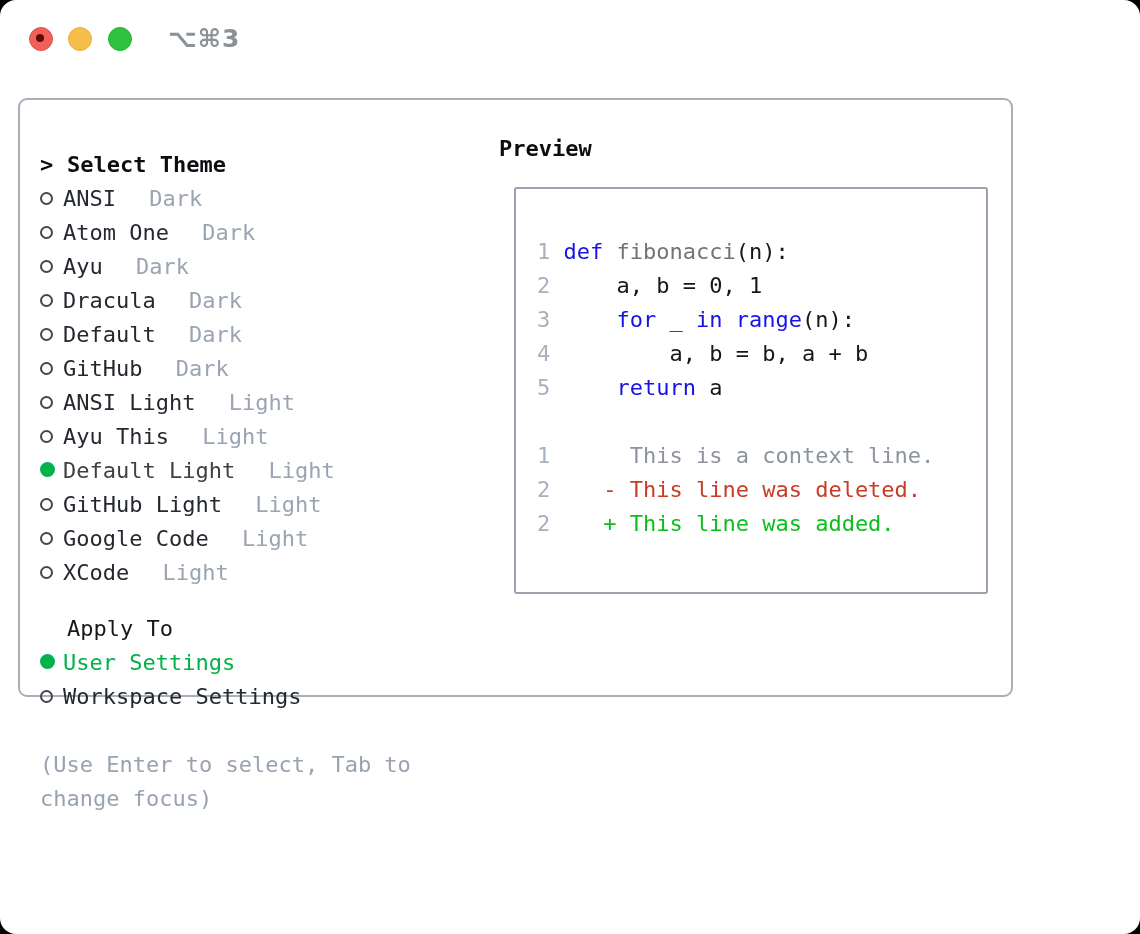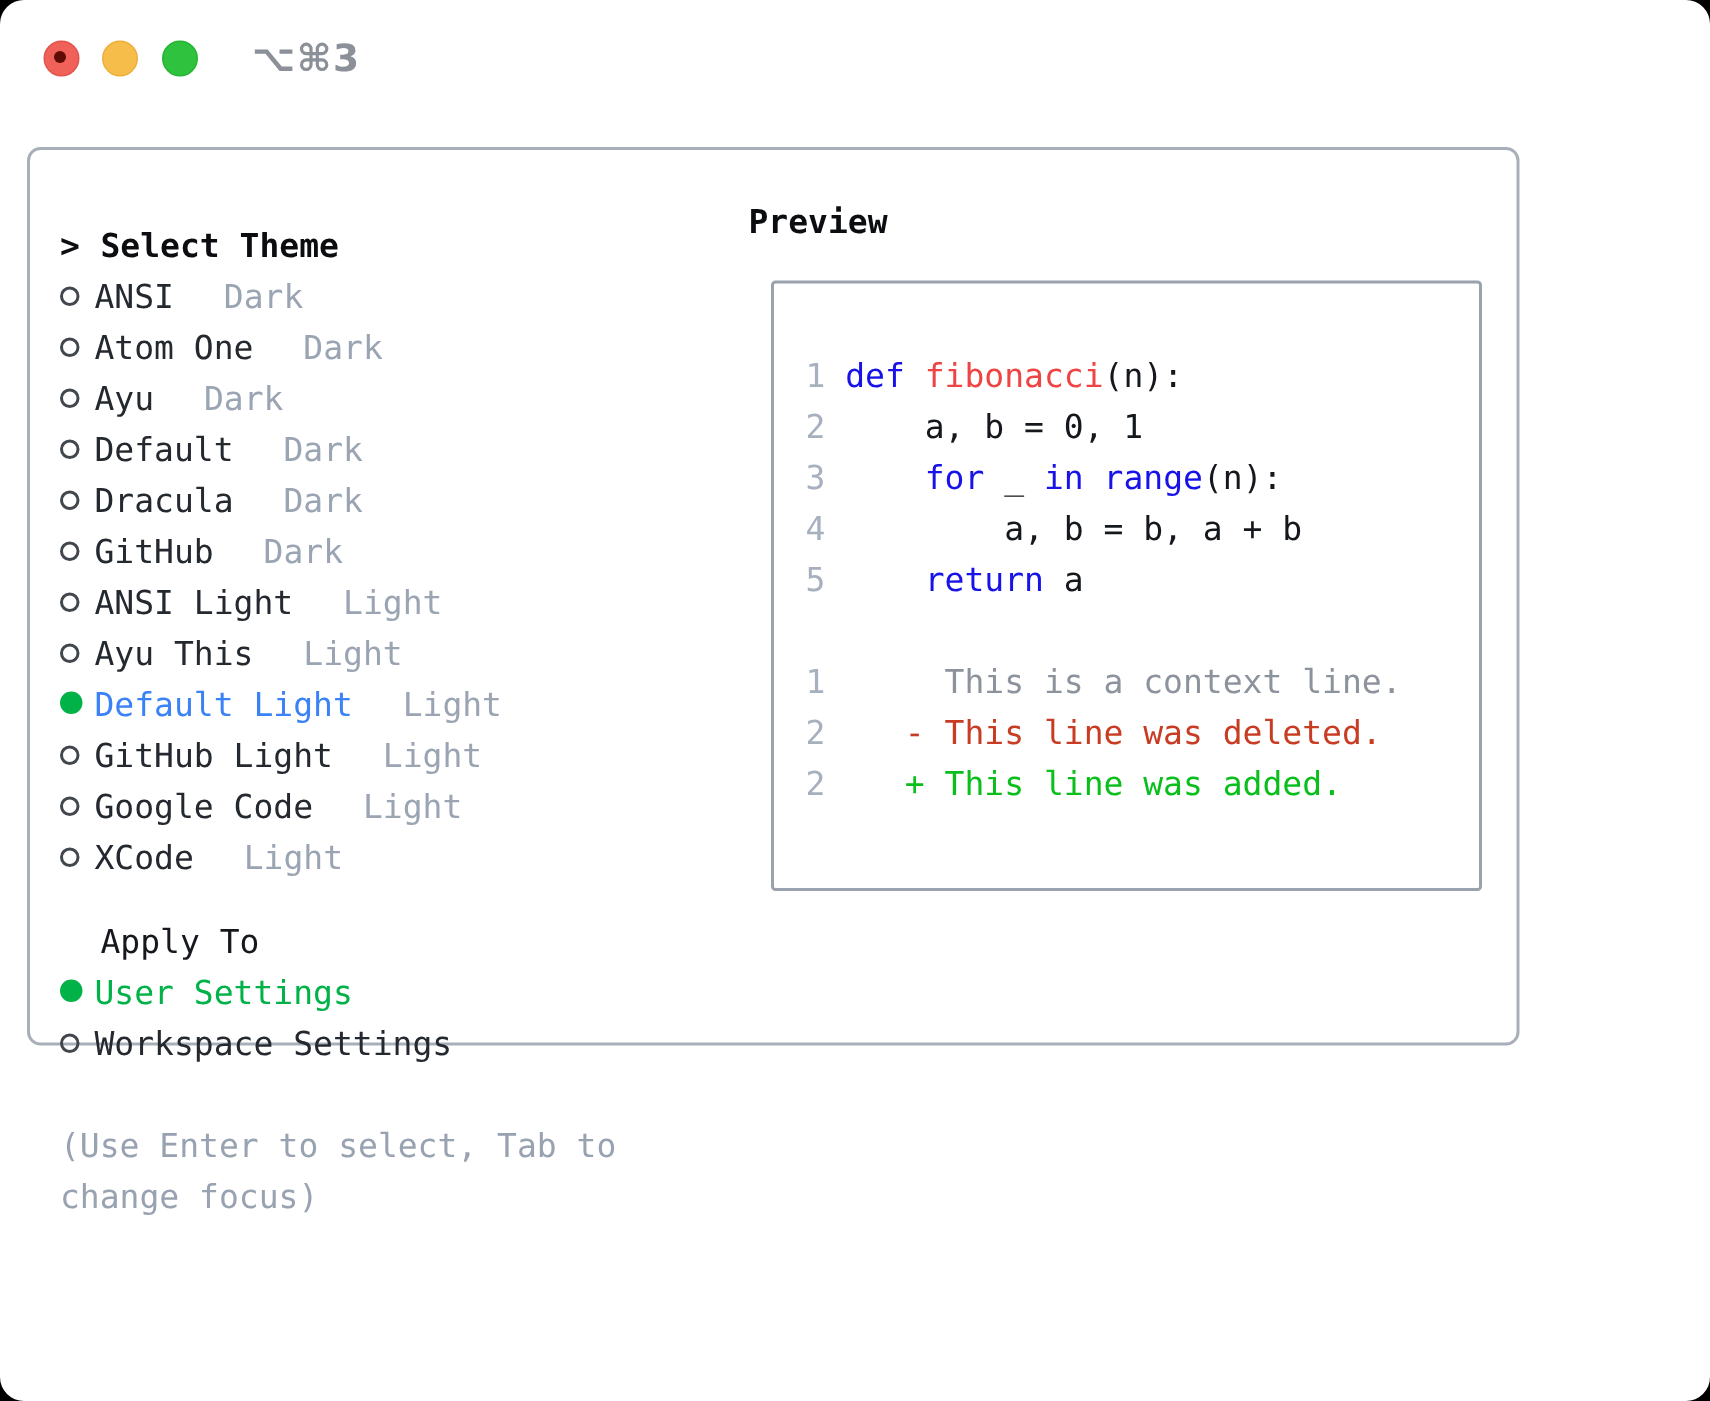--- a/index.html
+++ b/index.html
@@ -31,38 +31,38 @@
   .header-label{font-weight:700;color:#0b0d10;}
   .marker{display:inline-block;width:27px;font-weight:700;color:#0b0d10;}
   .apply-label{font-weight:400;color:#15181d;}
   
   .radio{
     display:inline-block;width:13px;height:13px;border:2px solid #42474e;border-radius:50%;
     margin-right:10px;position:relative;top:-1px;box-sizing:border-box;
   }
   .radio.on{background:#00b248;border-color:#00b248;width:15px;height:15px;margin-right:8px;}
   .theme-row .t-name{color:#24282f;}
-  .theme-row.selected .t-name{color:#3b82f6;}
+  .theme-row.selected .t-name{color:#404040;}
   .t-variant{color:#9aa4b2;margin-left:20px;}
   .apply-row .t-name{color:#24282f;}
   .apply-row.selected .t-name{color:#00b248;}
   .spacer-top{margin-top:22px;}
   .hint{
     margin-top:34px;width:400px;font-size:22px;line-height:34px;color:#98a2b0;
   }
   
   .preview-box{
     margin-left:15px;margin-top:21px;width:474px;height:407px;box-sizing:border-box;
     border:2px solid #9aa2ad;border-radius:3px;background:#fff;
     padding:46px 0 0 21px;overflow:hidden;
   }
   .code-row{height:34px;line-height:34px;font-size:22px;white-space:pre;}
   .ln{display:inline-block;width:2ch;color:#a6b0bf;}
   .kw{color:#1712e8;text-align:right;}
-  .fn{color:#ef4444;}
+  .fn{color:#737373;}
   .pl{color:#14171c;}
   .ctx{color:#8c939c;}
   .del{color:#c83c23;}
   .add{color:#0abf1c;}
 </style>
 </head>
 <body>
 
 <div class="window">
 
@@ -77,22 +77,22 @@
 
   <div class="main-box">
 
     <div class="left-col">
       <div class="row"><span class="marker">&gt;</span><span class="header-label">Select Theme</span></div>
 
       <div id="theme-list">
           <div class="row theme-row"><span class="radio"></span><span class="t-name">ANSI</span><span class="t-variant"> Dark</span></div>
           <div class="row theme-row"><span class="radio"></span><span class="t-name">Atom One</span><span class="t-variant"> Dark</span></div>
           <div class="row theme-row"><span class="radio"></span><span class="t-name">Ayu</span><span class="t-variant"> Dark</span></div>
+          <div class="row theme-row"><span class="radio"></span><span class="t-name">Dracula</span><span class="t-variant"> Dark</span></div>
           <div class="row theme-row"><span class="radio"></span><span class="t-name">Default</span><span class="t-variant"> Dark</span></div>
-          <div class="row theme-row"><span class="radio"></span><span class="t-name">Dracula</span><span class="t-variant"> Dark</span></div>
           <div class="row theme-row"><span class="radio"></span><span class="t-name">GitHub</span><span class="t-variant"> Dark</span></div>
           <div class="row theme-row"><span class="radio"></span><span class="t-name">ANSI Light</span><span class="t-variant"> Light</span></div>
           <div class="row theme-row"><span class="radio"></span><span class="t-name">Ayu This</span><span class="t-variant"> Light</span></div>
           <div class="row theme-row selected"><span class="radio on"></span><span class="t-name">Default Light</span><span class="t-variant"> Light</span></div>
           <div class="row theme-row"><span class="radio"></span><span class="t-name">GitHub Light</span><span class="t-variant"> Light</span></div>
           <div class="row theme-row"><span class="radio"></span><span class="t-name">Google Code</span><span class="t-variant"> Light</span></div>
           <div class="row theme-row"><span class="radio"></span><span class="t-name">XCode</span><span class="t-variant"> Light</span></div>
         </div>
 
       <div class="row spacer-top"><span class="marker"></span><span class="apply-label">Apply To</span></div>

